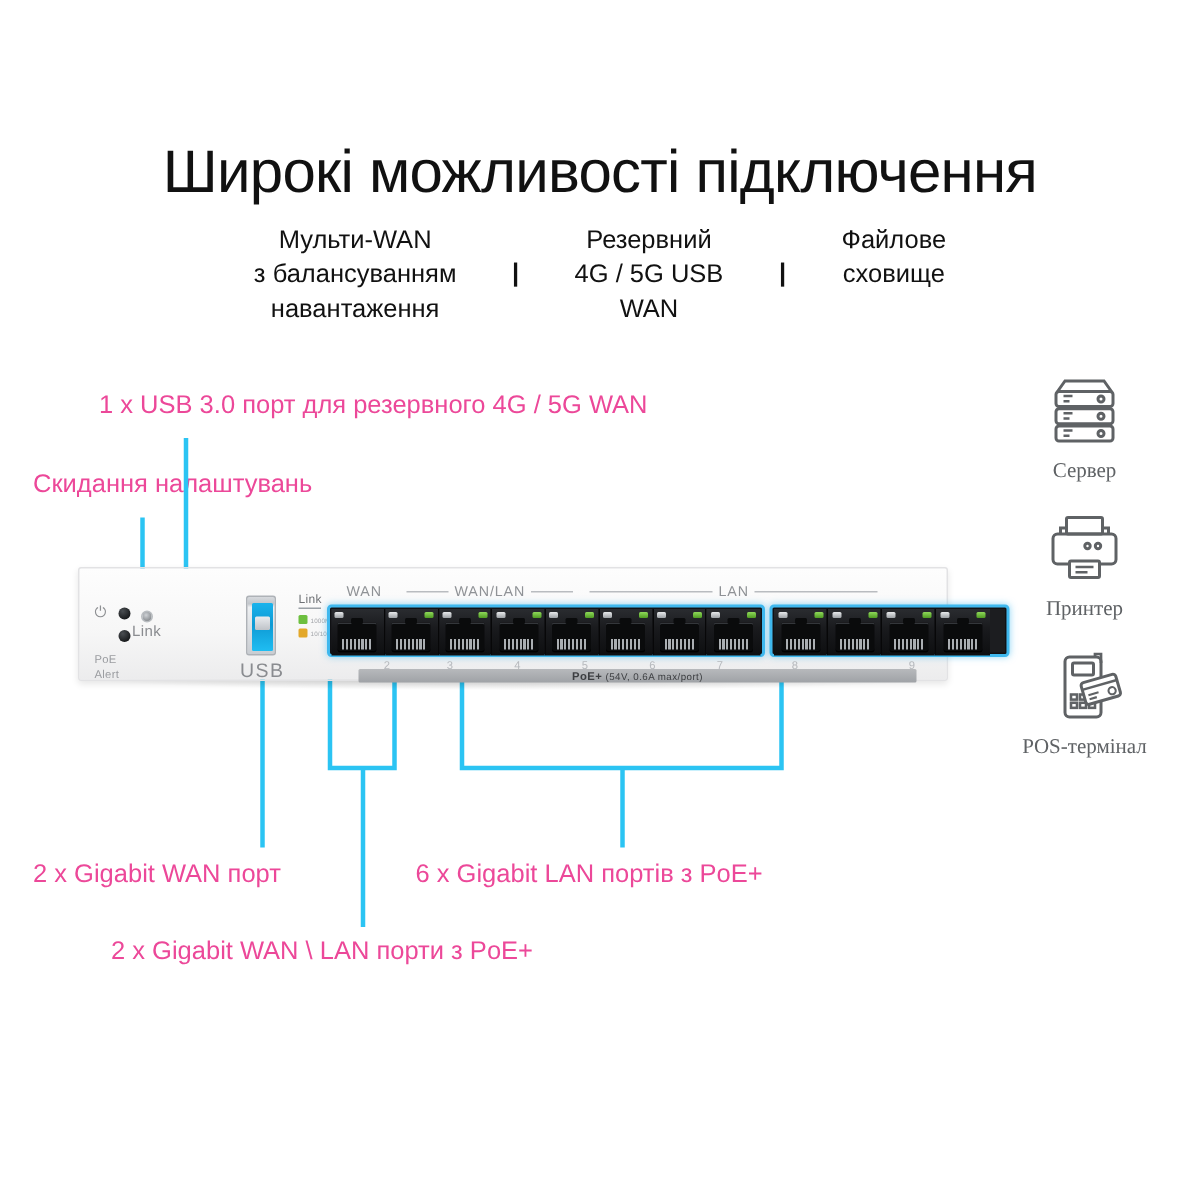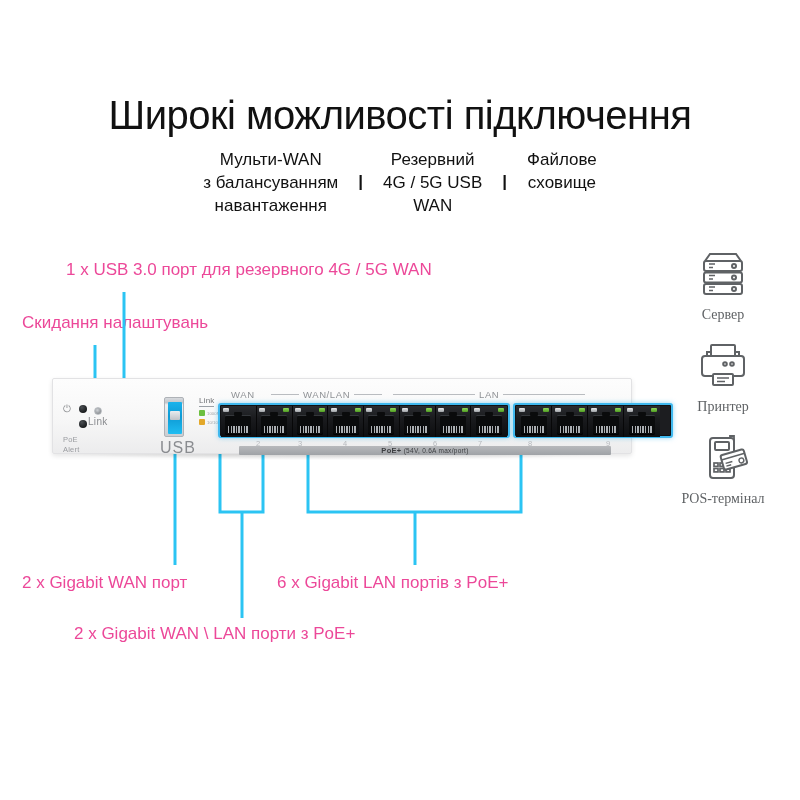--- a/index.html
+++ b/index.html
@@ -22,21 +22,21 @@
     font-weight: 400;
     letter-spacing: -0.5px;
     color: #111111;
     margin-top: 52px;
   }
   #subtitle-row {
     display: flex;
     justify-content: center;
     align-items: flex-start;
     margin-top: 10px;
-    gap: 0px;
+    gap: 17px;
   }
   .sub-col {
     text-align: center;
     font-size: 17px;
     line-height: 23px;
     color: #111111;
     padding: 0 6px;
   }
   .sub-col .l { display: block; white-space: nowrap; }
   .sub-sep {
@@ -111,21 +111,21 @@
   #usb-inner {
     position: absolute; left: 3px; top: 4px; width: 14px; height: 32px;
     background: linear-gradient(180deg,#1ab3ec 0%,#0e9ad4 45%,#1fbdf2 100%);
     border-radius: 1px;
   }
   #usb-tongue {
     position: absolute; left: 5px; top: 13px; width: 10px; height: 9px;
     background: linear-gradient(180deg,#e9ecef,#bfc3c8);
     border-radius: 1px;
   }
-  #usb-label { position: absolute; left: 107px; top: 60px; font-size: 16px; color: #8a8c90; letter-spacing: 1px; }
+  #usb-label { position: absolute; left: 107px; top: 60px; font-size: 13px; color: #8a8c90; letter-spacing: 1px; }
 
   
   #link-legend { position: absolute; left: 146px; top: 10px; width: 26px; }
   #link-word { font-size: 8px; color: #6f7276; border-bottom: 1px solid #9aa0a6; display: inline-block; padding-bottom: 1px; letter-spacing: .2px;}
   .legend-row { display: flex; align-items: center; margin-top: 3px; }
   .legend-sq { width: 6px; height: 6px; border-radius: 1px; }
   .legend-sq.green { background: #6dbf3f; }
   .legend-sq.amber { background: #e3a82a; }
   .legend-txt { font-size: 4.2px; color: #a2a5a9; margin-left: 2px; letter-spacing: .1px; }
 

